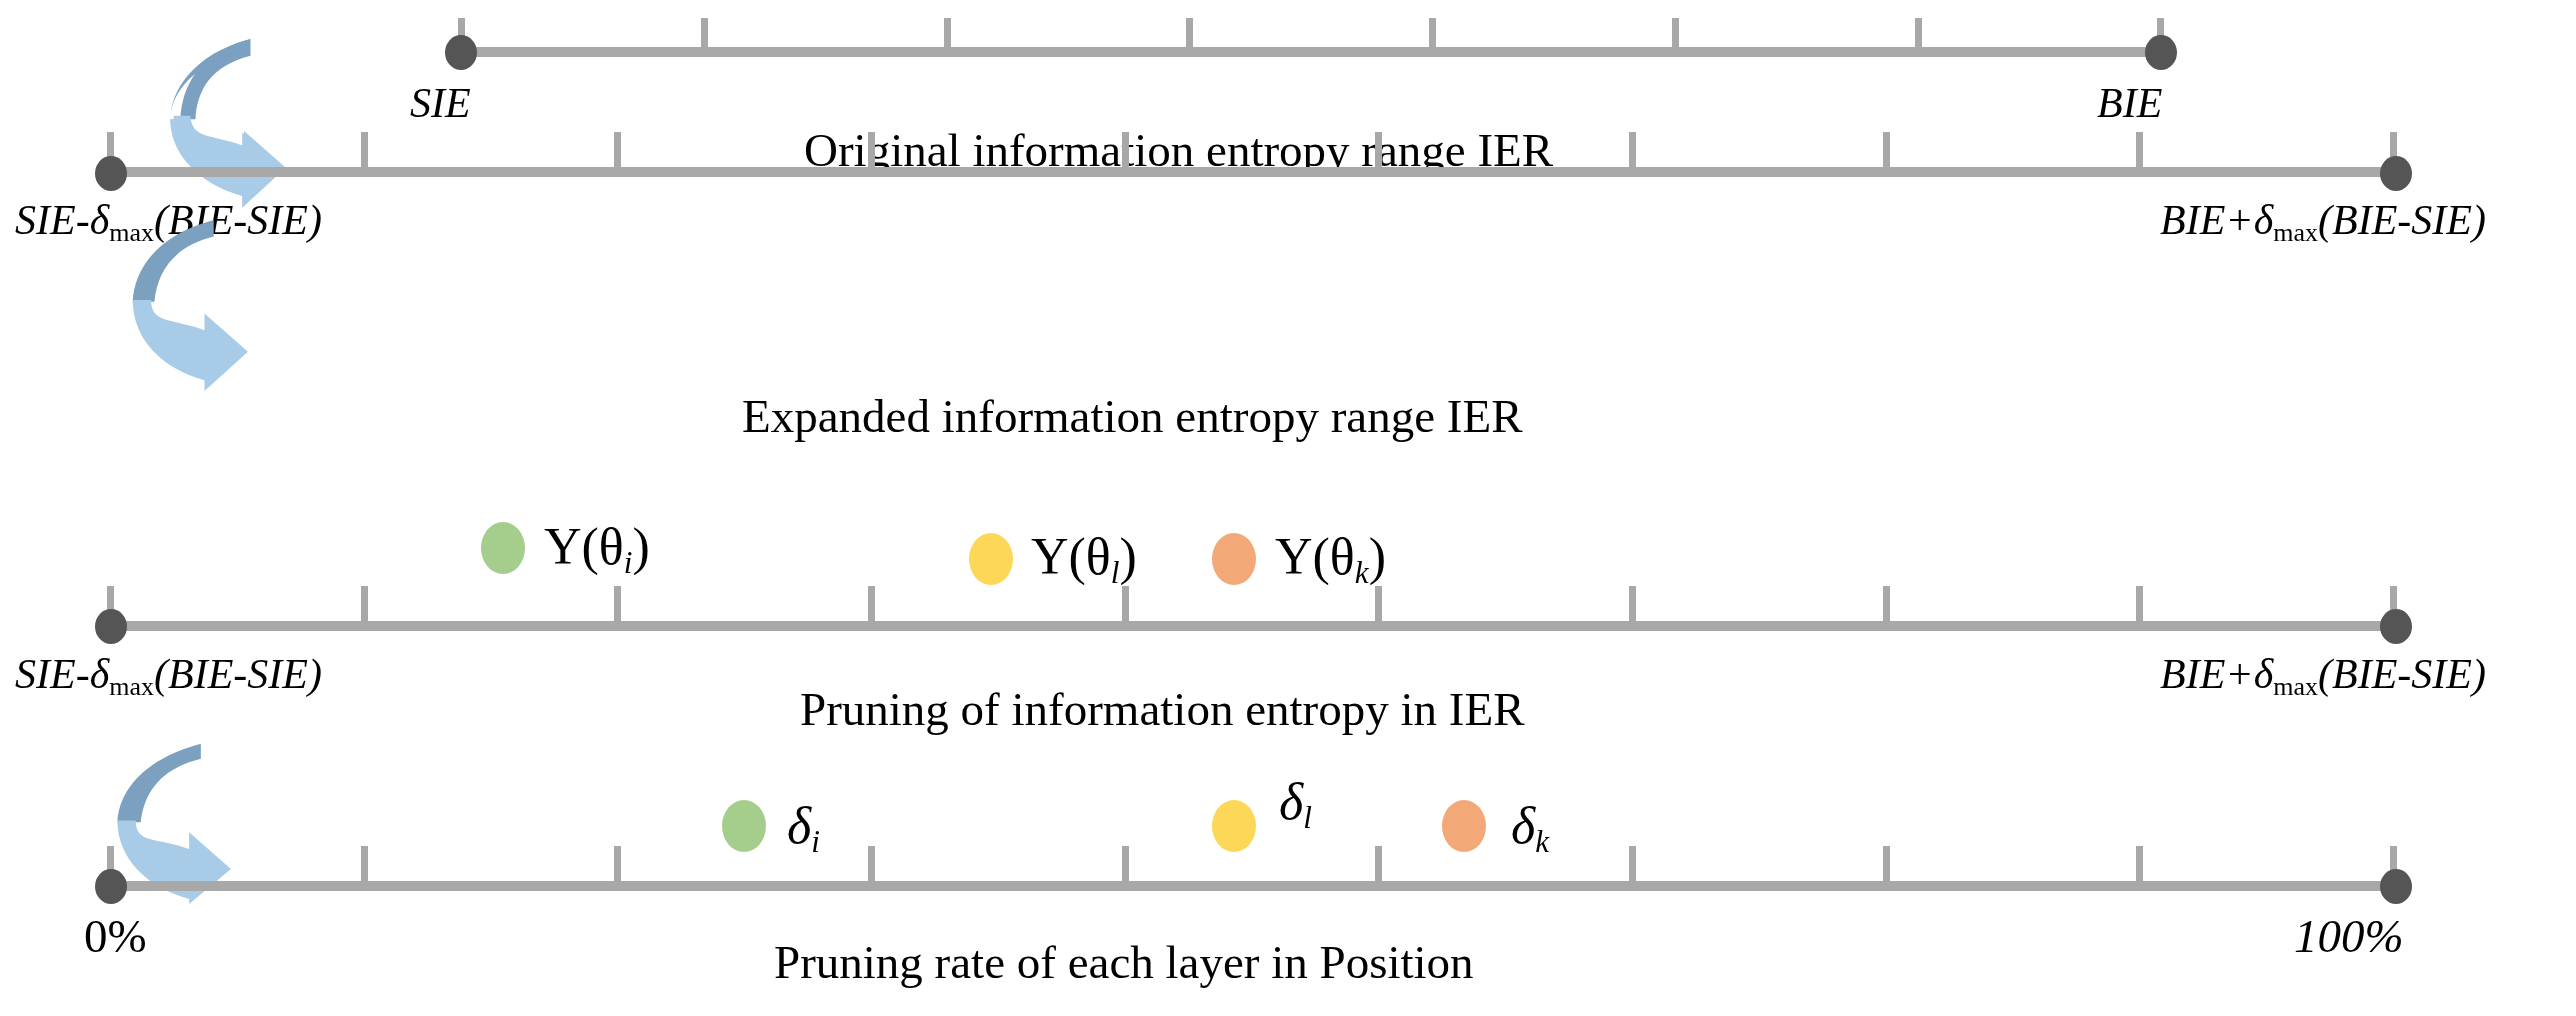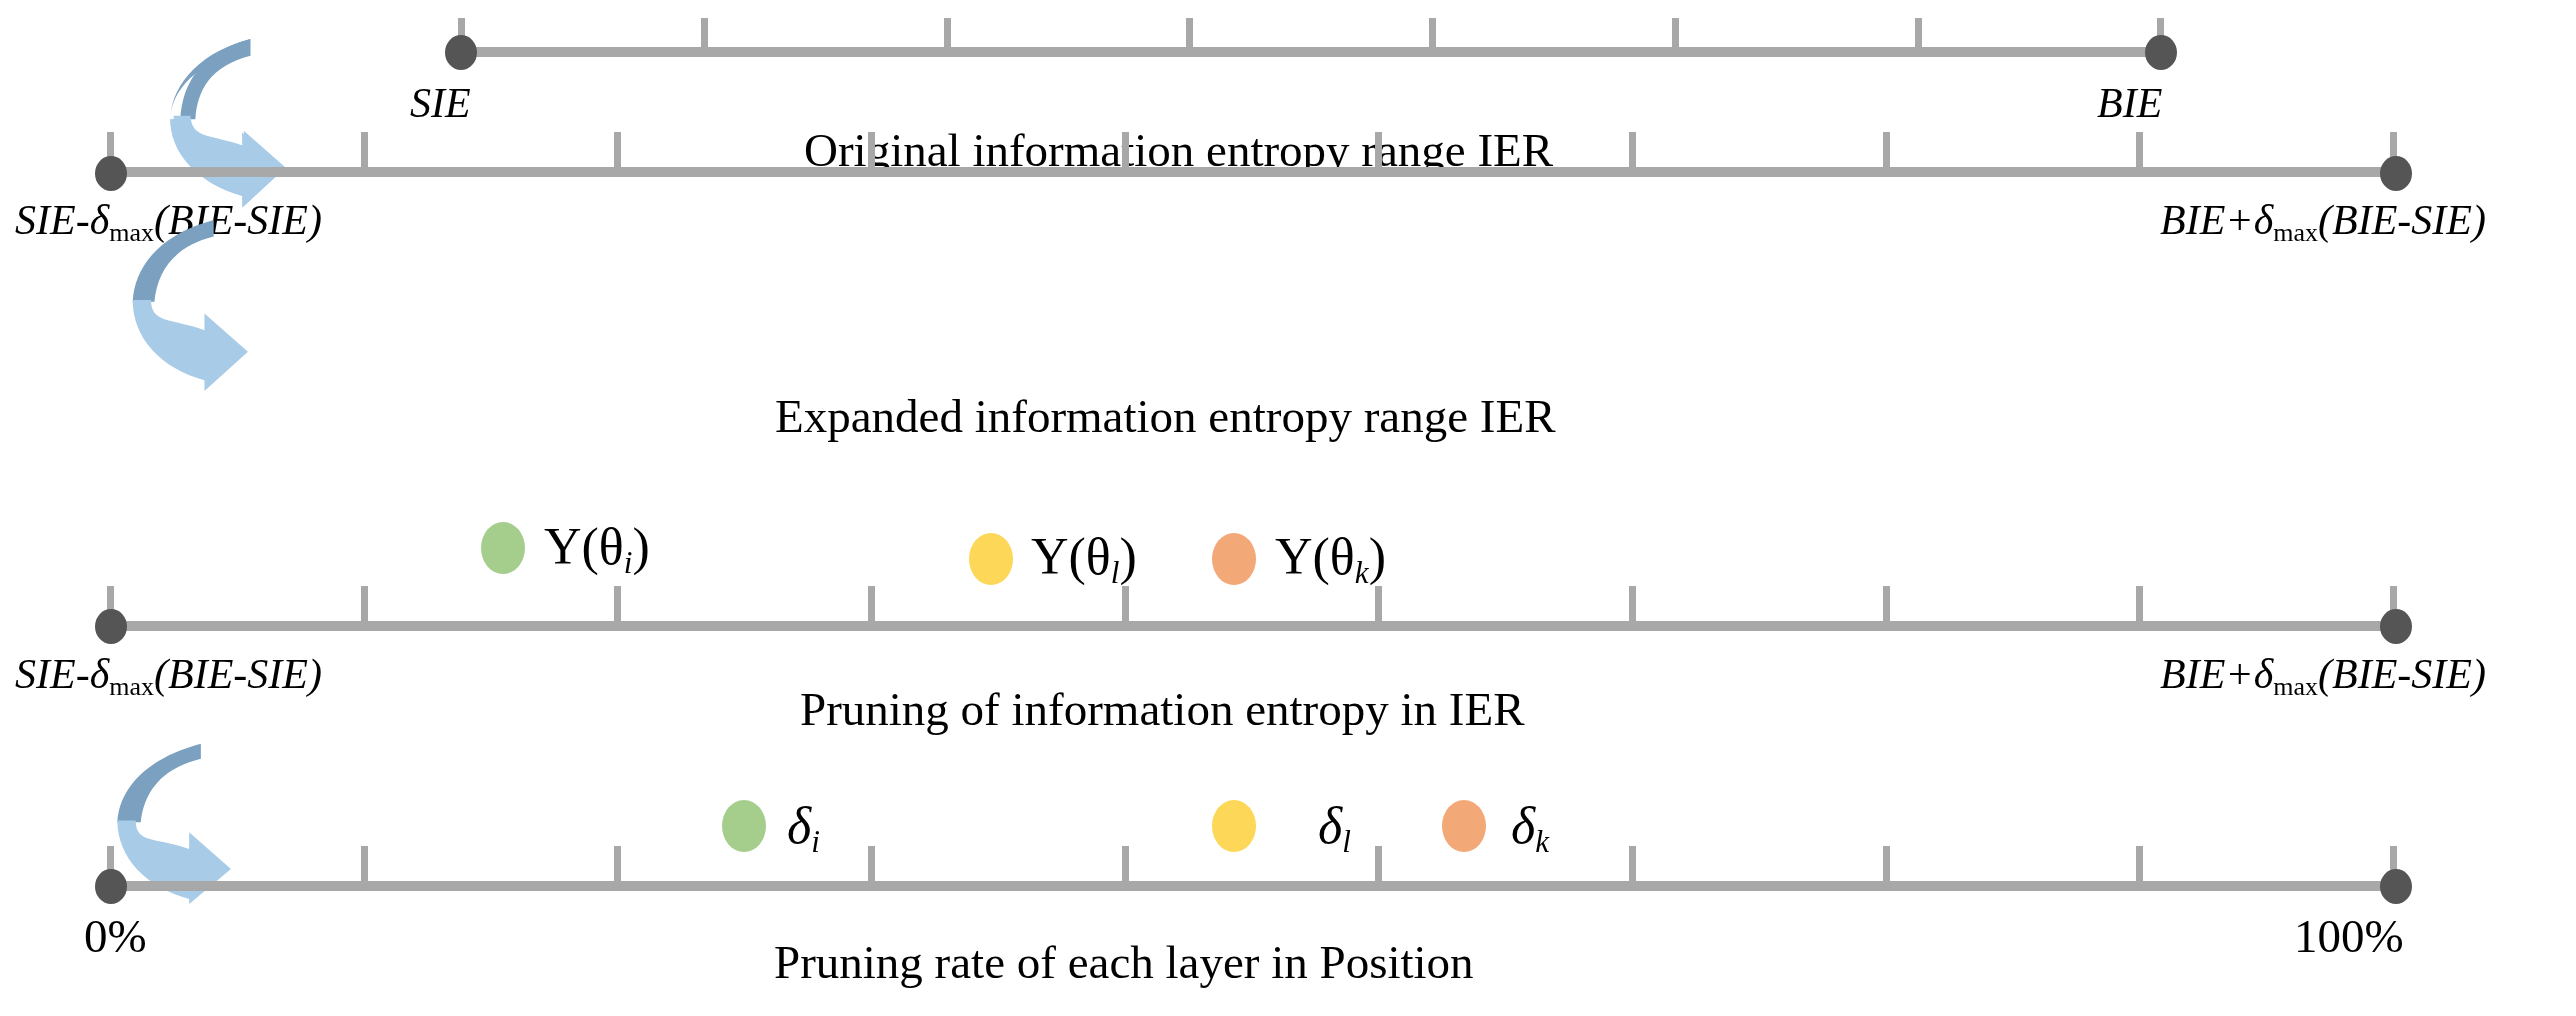--- a/index.html
+++ b/index.html
@@ -145,21 +145,21 @@
     <div class="endpoint" style="left:95px;top:156px;width:32px;height:35px;"></div>
     <div class="endpoint" style="left:2380px;top:156px;width:32px;height:35px;"></div>
 
     <div class="lbl" style="left:15px;top:199px;">
       <span>SIE-</span><span class="gl">δ</span><span class="sub">max</span><span>(BIE-SIE)</span>
     </div>
     <div class="lbl" style="left:2160px;top:199px;">
       <span>BIE+</span><span class="gl">δ</span><span class="sub">max</span><span>(BIE-SIE)</span>
     </div>
 
-    <div class="caption" style="left:775px;top:393px;">
+    <div class="caption" style="left:742px;top:393px;">
       <span>Expanded information entropy range </span><span class="it">IER</span>
     </div>
   </div>
 
   <div class="arrow" style="left:126px;top:213px;width:167px;height:180px;">
     <svg width="167" height="180" viewBox="0 0 200 215">
       <path d="M 105 8 C 38 26 10 66 8 106 L 34 106 C 38 68 58 40 105 28 Z" fill="#7ba0c0"></path>
       <path d="M 8 104 C 8 150 42 186 94 200 L 94 213 L 146 166 L 94 120 L 94 140 C 54 126 30 132 30 104 Z" fill="#a8cbe8"></path>
     </svg>
   </div>
@@ -214,21 +214,21 @@
     </svg>
   </div>
 
   <div>
     <div class="dot" style="left:722px;top:800px;background:#a5ce8d;"></div>
     <div class="dotlbl" style="left:787px;top:800px;">
       <span class="ital">δ</span><span class="sb">i</span>
     </div>
 
     <div class="dot" style="left:1212px;top:800px;background:#fdd757;"></div>
-    <div class="dotlbl" style="left:1279px;top:800px;margin-left:39px;">
+    <div class="dotlbl" style="left:1279px;top:776px;">
       <span class="ital">δ</span><span class="sb">l</span>
     </div>
 
     <div class="dot" style="left:1442px;top:800px;background:#f3a878;"></div>
     <div class="dotlbl" style="left:1511px;top:800px;">
       <span class="ital">δ</span><span class="sb">k</span>
     </div>
 
     <div class="tick" style="left:107px;top:846px;height:40px;"></div>
     <div class="tick" style="left:361px;top:846px;height:40px;"></div>
@@ -238,21 +238,21 @@
     <div class="tick" style="left:1375px;top:846px;height:40px;"></div>
     <div class="tick" style="left:1629px;top:846px;height:40px;"></div>
     <div class="tick" style="left:1883px;top:846px;height:40px;"></div>
     <div class="tick" style="left:2136px;top:846px;height:40px;"></div>
     <div class="tick" style="left:2390px;top:846px;height:40px;"></div>
     <div class="axis" style="left:107px;top:881px;width:2290px;"></div>
     <div class="endpoint" style="left:95px;top:869px;width:32px;height:35px;"></div>
     <div class="endpoint" style="left:2380px;top:869px;width:32px;height:35px;"></div>
 
     <div class="pct" style="left:84px;top:913px;">0%</div>
-    <div class="pct" style="left:2294px;top:913px;">100%</div>
+    <div class="pct" style="left:2294px;top:913px;font-style:italic;">100%</div>
 
     <div class="caption" style="left:774px;top:939px;">
       <span>Pruning rate of each layer in Position</span><span class="it"></span>
     </div>
   </div>
 
 </div>
 
 
 </body></html>

